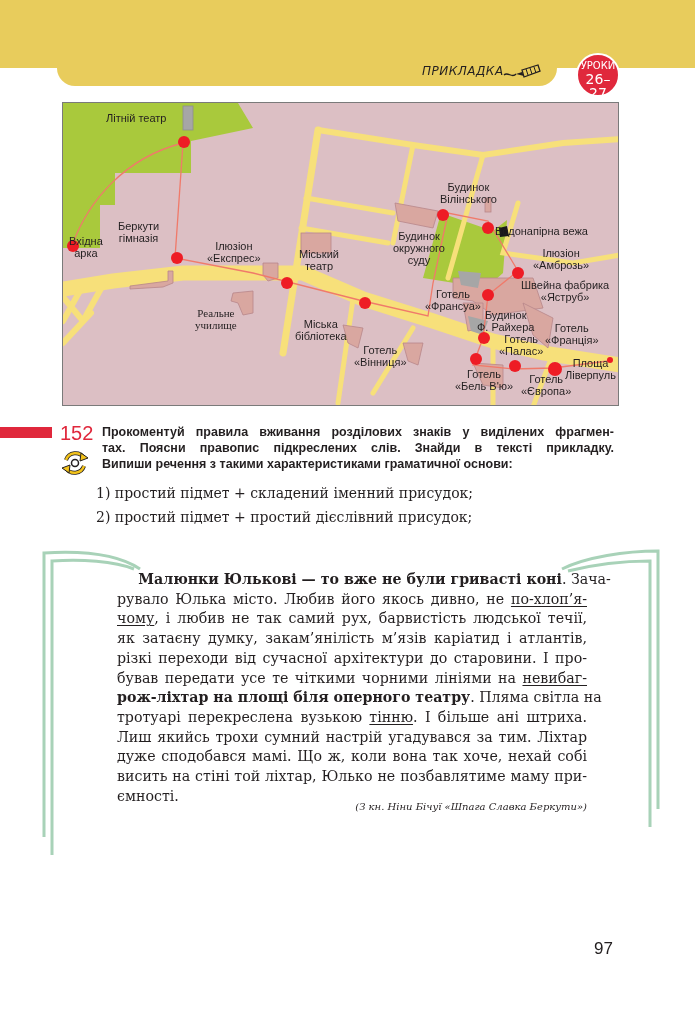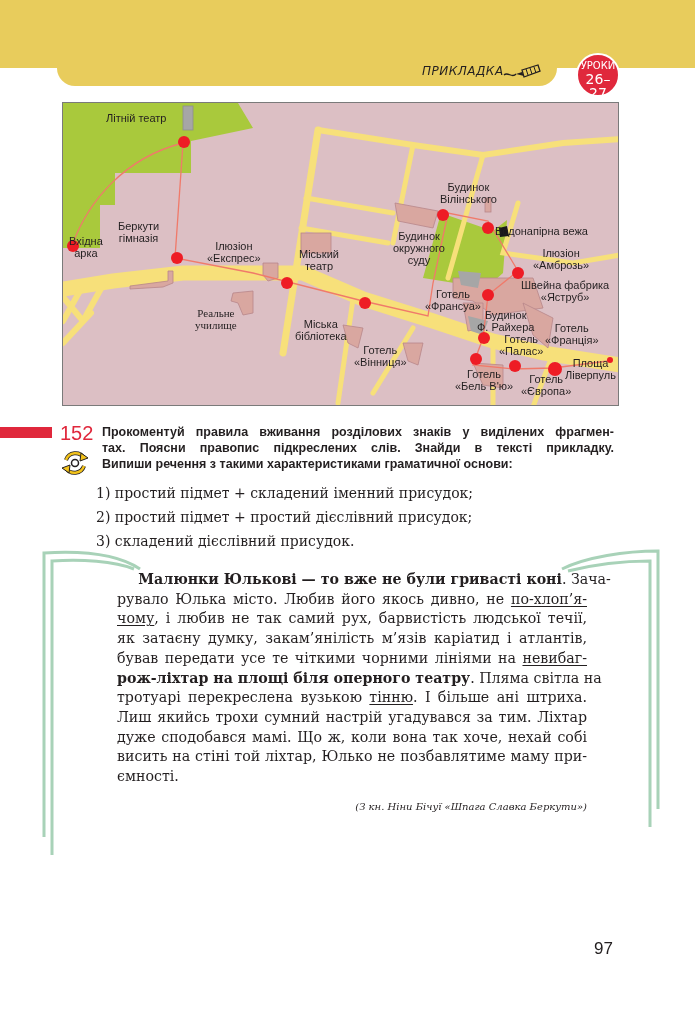--- a/index.html
+++ b/index.html
@@ -176,37 +176,37 @@
   <circle cx="15" cy="15" r="3.5" fill="#fff" stroke="#231f20" stroke-width="1.5"></circle>
 </svg>
 <div class="task-text">
   <span class="task-line">Прокоментуй правила вживання розділових знаків у виділених фрагмен-</span>
   <span class="task-line">тах. Поясни правопис підкреслених слів. Знайди в тексті прикладку.</span>
   <span class="task-line last">Випиши речення з такими характеристиками граматичної основи:</span>
 </div>
 <div class="criteria-list">
   <span class="criteria-item">1) простий підмет + складений іменний присудок;</span>
   <span class="criteria-item">2) простий підмет + простий дієслівний присудок;</span>
-  <span class="criteria-item">3) складений дієслівний присудок.</span>
 </div>
 
 <svg class="frame" width="630" height="330" viewBox="0 0 630 330">
   <g stroke="#a8d2b8" stroke-width="3" fill="none">
     <path d="M8,290 L8,6 C40,4 80,6 104,22"></path>
     <path d="M16,308 L16,14 C45,12 78,14 98,22"></path>
     <path d="M622,262 L622,4 C590,4 550,10 526,22"></path>
     <path d="M614,280 L614,14 C585,14 556,18 532,24"></path>
   </g>
 </svg>
 
 <div class="passage">
   <span class="p-line">  <span class="b">Малюнки Юлькові — то вже не були гриваcті коні</span><span>. Зача-</span></span>
   <span class="p-line"><span>рувало Юлька місто. Любив його якось дивно, не </span><span class="u">по-хлоп’я-</span></span>
   <span class="p-line"><span class="u">чому</span><span>, і любив не так самий рух, барвистість людської течії,</span></span>
   <span class="p-line">як затаєну думку, закам’янілість м’язів каріатид і атлантів,</span>
+  <span class="p-line">різкі переходи від сучасної архітектури до старовини. І про-</span>
   <span class="p-line"><span>бував передати усе те чіткими чорними лініями на </span><span class="u">невибаг-</span></span>
   <span class="p-line"><span class="b">рож-ліхтар на площі біля оперного театру</span><span>. Пляма світла на</span></span>
   <span class="p-line"><span>тротуарі перекреслена вузькою </span><span class="u">тінню</span><span>. І більше ані штриха.</span></span>
   <span class="p-line">Лиш якийсь трохи сумний настрій угадувався за тим. Ліхтар</span>
   <span class="p-line">дуже сподобався мамі. Що ж, коли вона так хоче, нехай собі</span>
   <span class="p-line">висить на стіні той ліхтар, Юлько не позбавлятиме маму при-</span>
   <span class="p-line last">ємності.</span>
 </div>
 <div class="source">(З кн. Ніни Бічуї «Шпага Славка Беркути»)</div>
 

